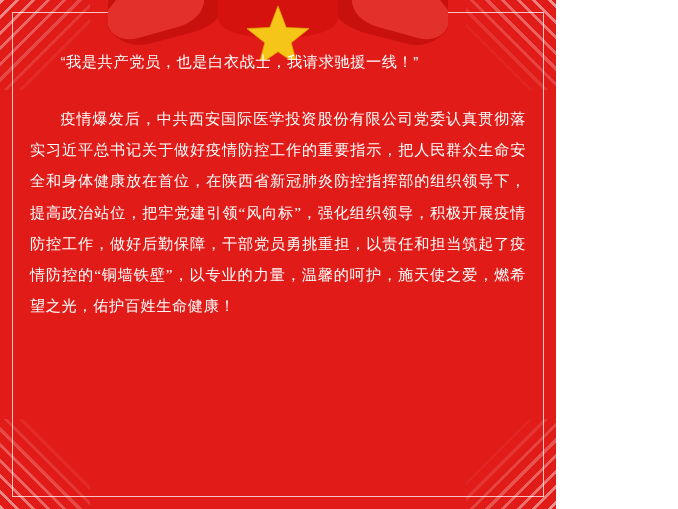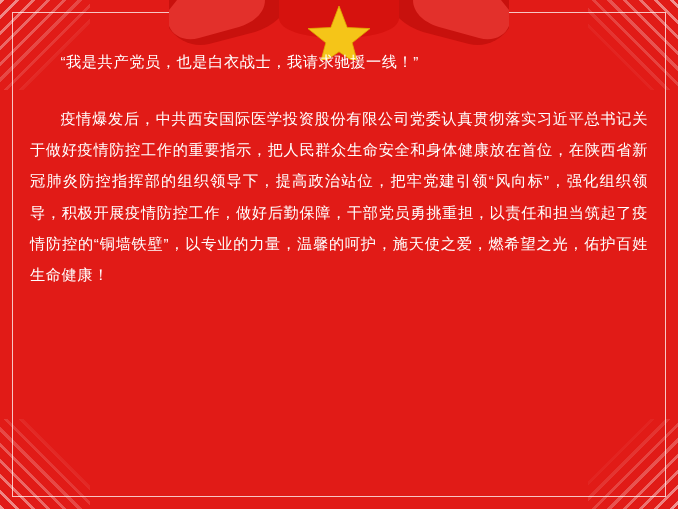--- a/index.html
+++ b/index.html
@@ -9,21 +9,21 @@
   body {
     width: 678px;
     height: 509px;
     background: #ffffff;
     font-family: "Liberation Sans", sans-serif;
     overflow: hidden;
   }
 
   #poster {
     position: relative;
-    width: 678px;
+    width: 556px;
     height: 509px;
     background: #e11b17;
     overflow: hidden;
     box-sizing: border-box;
   }
 
   
   .corner-stripes {
     position: absolute;
     width: 90px;
@@ -122,20 +122,21 @@
     text-justify: inter-ideograph;
     margin: 0 0 20px 0;
     text-indent: 2em;
     font-family: "Liberation Sans", "DejaVu Sans", sans-serif;
   }
   .para.quote {
     margin-bottom: 26px;
   }
   .para.last {
     margin-bottom: 11px;
+    font-family: Liberation Serif, serif;
   }
 </style>
 </head>
 <body>
 
 <div id="poster">
 
   <div class="corner-stripes tl"></div>
   <div class="corner-stripes tr"></div>
   <div class="corner-stripes bl"></div>

